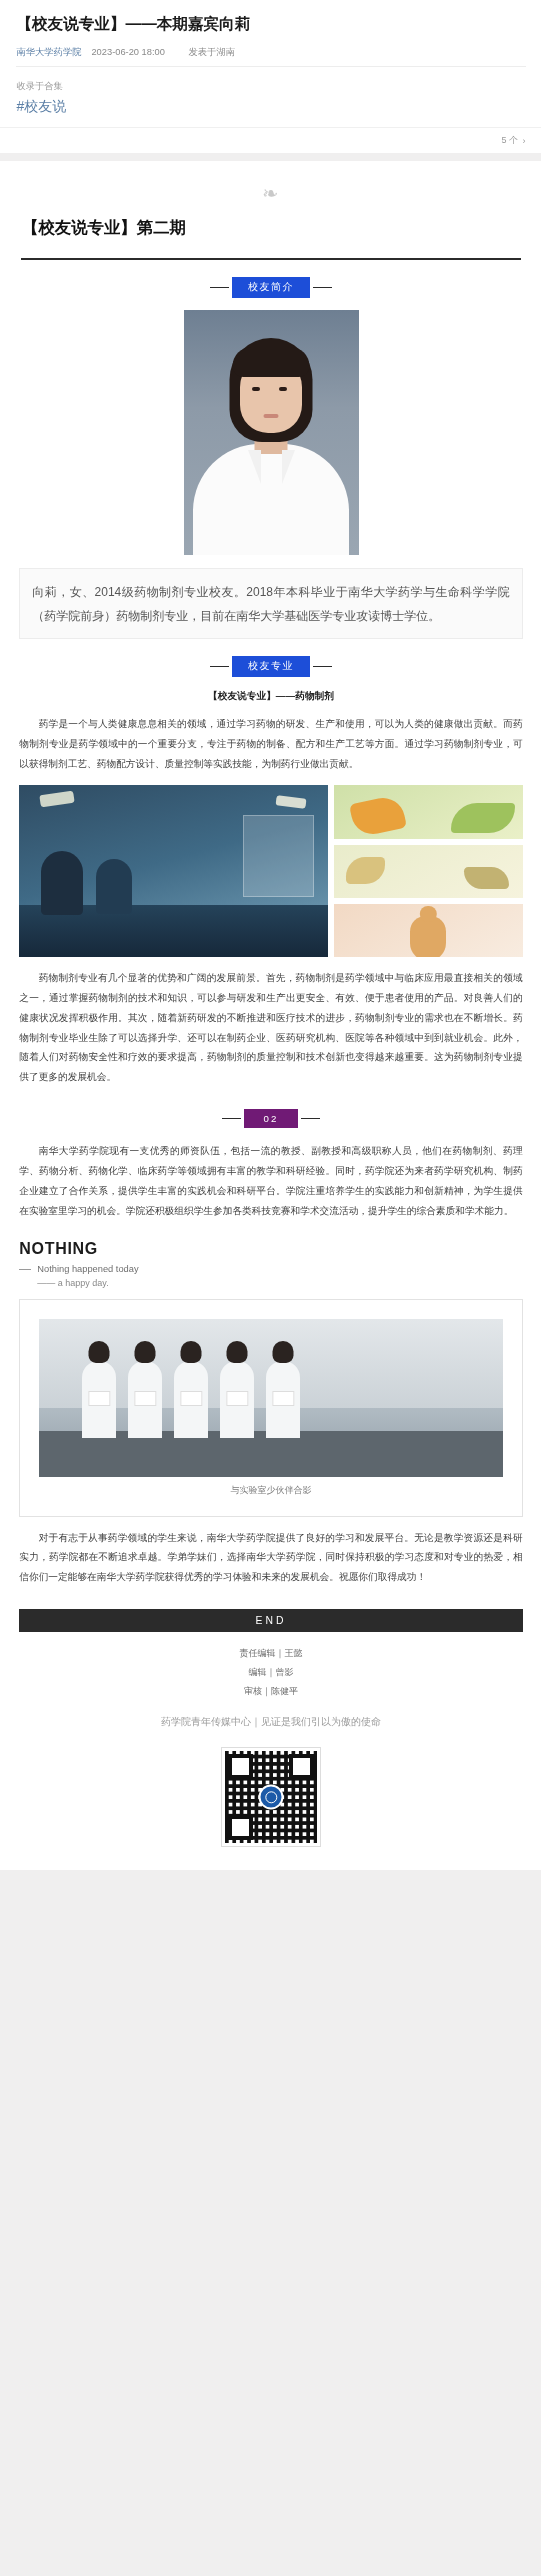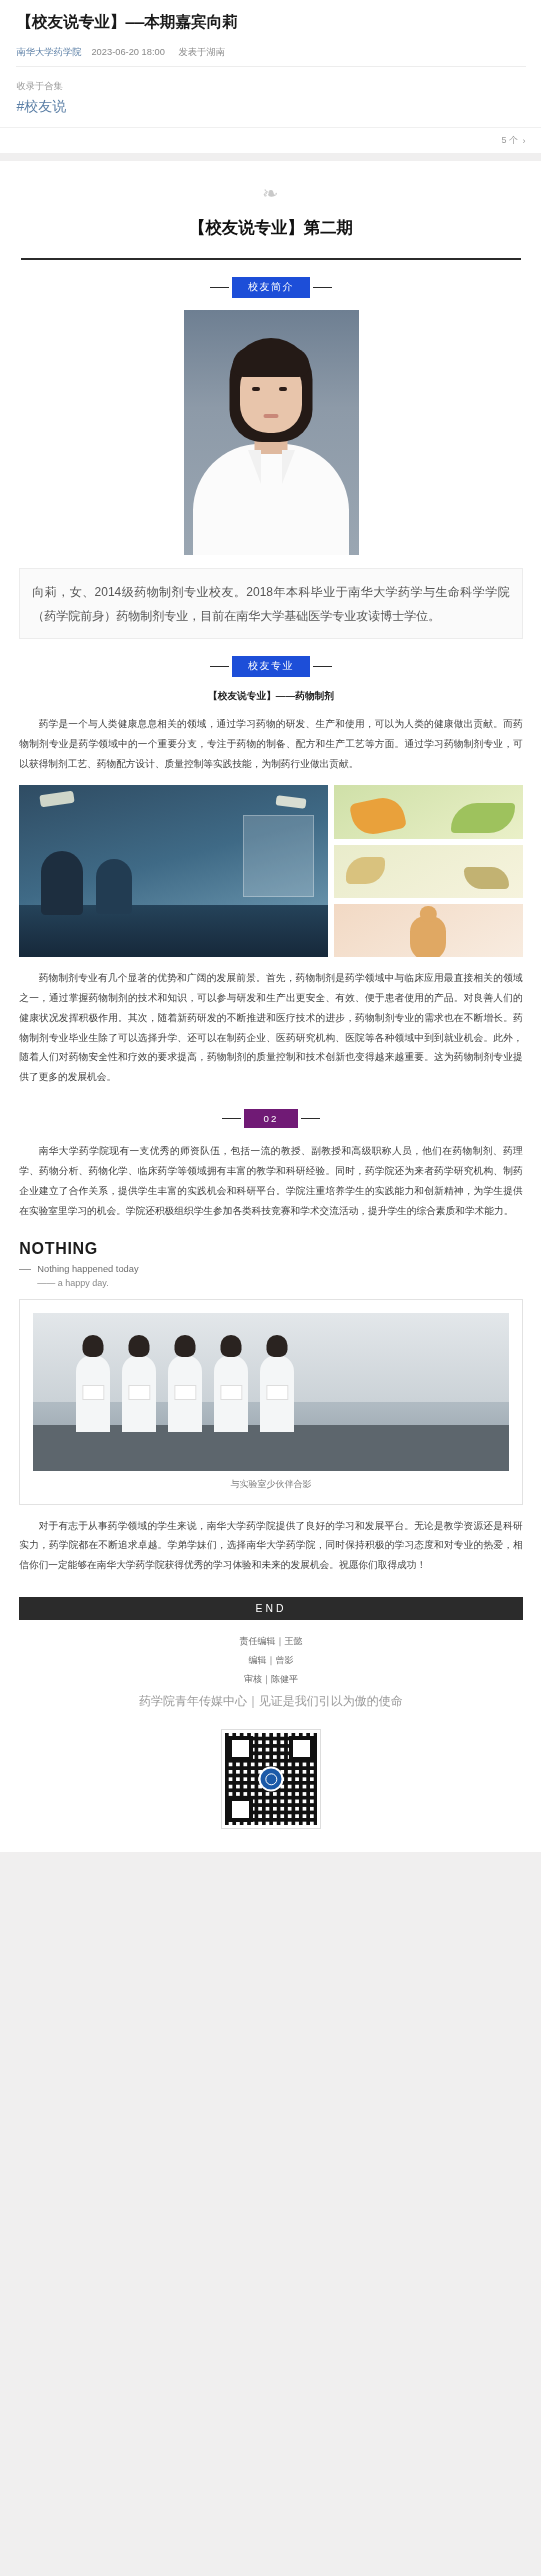--- a/index.html
+++ b/index.html
@@ -14,32 +14,31 @@
   
   .header {
     background: #ffffff;
     padding: 13.4px 16.4px 6px 16.4px;
   }
   .title {
     font-size: 15.6px;
     font-weight: bold;
     color: #1a1a1a;
     line-height: 1.4;
-    font-family: Liberation Mono, monospace;
   }
   .meta {
     margin-top: 10.4px;
     font-size: 9.3px;
     color: #8a8a8a;
   }
   .meta .account {
     color: #5b7fa6;
     margin-right: 7.4px;
   }
-  .meta .date { margin-right: 11px; }
+  .meta .date { margin-right: 21px; }
   .divider-line {
     height: 0.7px;
     background: #ededed;
     margin-top: 7.4px;
   }
   .fav-bar {
     background: #ffffff;
     padding: 7.4px 16.4px 4.5px 16.4px;
     font-size: 9.3px;
     color: #999;
@@ -69,21 +68,20 @@
     padding: 0 0 18px 0;
   }
   .ornament {
     text-align: center;
     padding: 21px 0 7.4px 0;
     color: #c9c9c9;
     font-size: 19.3px;
     letter-spacing: 1.5px;
   }
   .big-title {
-    text-align: center;
     font-size: 16.4px;
     font-weight: bold;
     color: #111;
     line-height: 1.7;
     padding: 1.5px 22px 4.5px 22px;
   }
   .rule {
     height: 2.2px;
     background: #2b2b2b;
     margin: 12px 21px 16.4px 21px;
@@ -263,21 +261,21 @@
   }
   .nothing-sub {
     font-size: 9.3px; color: #6f6f6f; margin-top: 6px; display: flex; align-items: center;
   }
   .nothing-sub .bar { display:inline-block; width:12px; height:0.7px; background:#9a9a9a; margin-right:6px;}
   .nothing-sub2 { font-size: 9px; color:#8a8a8a; margin-top:4.5px; padding-left:18px; }
 
   .photo-frame {
     margin: 10.4px 19.3px 0 19.3px;
     border: 0.7px solid #e2e2e2;
-    padding: 13px;
+    padding: 19px;
   }
   .photo {
     height: 158px;
     background: linear-gradient(180deg,#cfd6db 0%,#aeb9c1 60%,#8e9aa3 100%);
     position: relative; overflow: hidden;
   }
   .ph-wall { position:absolute; top:0; left:0; right:0; height:89px; background:linear-gradient(180deg,#e3e7ea,#cbd2d7); }
   .ph-bench { position:absolute; bottom:0; left:0; right:0; height:46px; background:#5d666d; }
   .ph-p { position:absolute; bottom:39px; width:34px; height:77px; background:#f4f6f7; border-radius:16.4px 16.4px 0 0; }
   .ph-p:before { content:""; position:absolute; top:-19.3px; left:50%; transform:translateX(-50%); width:21px; height:22px; background:#2a2320; border-radius:10.4px 10.4px 7.4px 7.4px; }
@@ -295,21 +293,21 @@
   .end-wrap { margin-top: 22px; }
   .end-bar {
     background: #2b2b2b; color: #ffffff; text-align:center;
     font-size: 10.4px; letter-spacing: 3px; padding: 6px 0;
     margin: 0 19.3px;
   }
   .credits {
     text-align: center; font-size: 9px; color: #6a6a6a;
     line-height: 2.1; padding: 12px 19.3px 3px 19.3px;
   }
-  .credit-note { font-size: 12px; color: #9a9a9a; margin-top: 0; }
+  .credit-note { font-size: 10px; color: #9a9a9a; margin-top: 10px; }
 
   
   .qr-wrap { display:flex; justify-content:center; margin: 13.4px 0 6px 0; }
   .qr {
     width: 98px; height: 98px; background: #ffffff; position: relative;
     background-image:
       repeating-linear-gradient(90deg,#111 0 3.7px,transparent 3.7px 7.4px),
       repeating-linear-gradient(0deg,#111 0 3.7px,transparent 3.7px 7.4px);
     background-size: 7.4px 7.4px, 7.4px 7.4px;
     border: 3px solid #fff;

